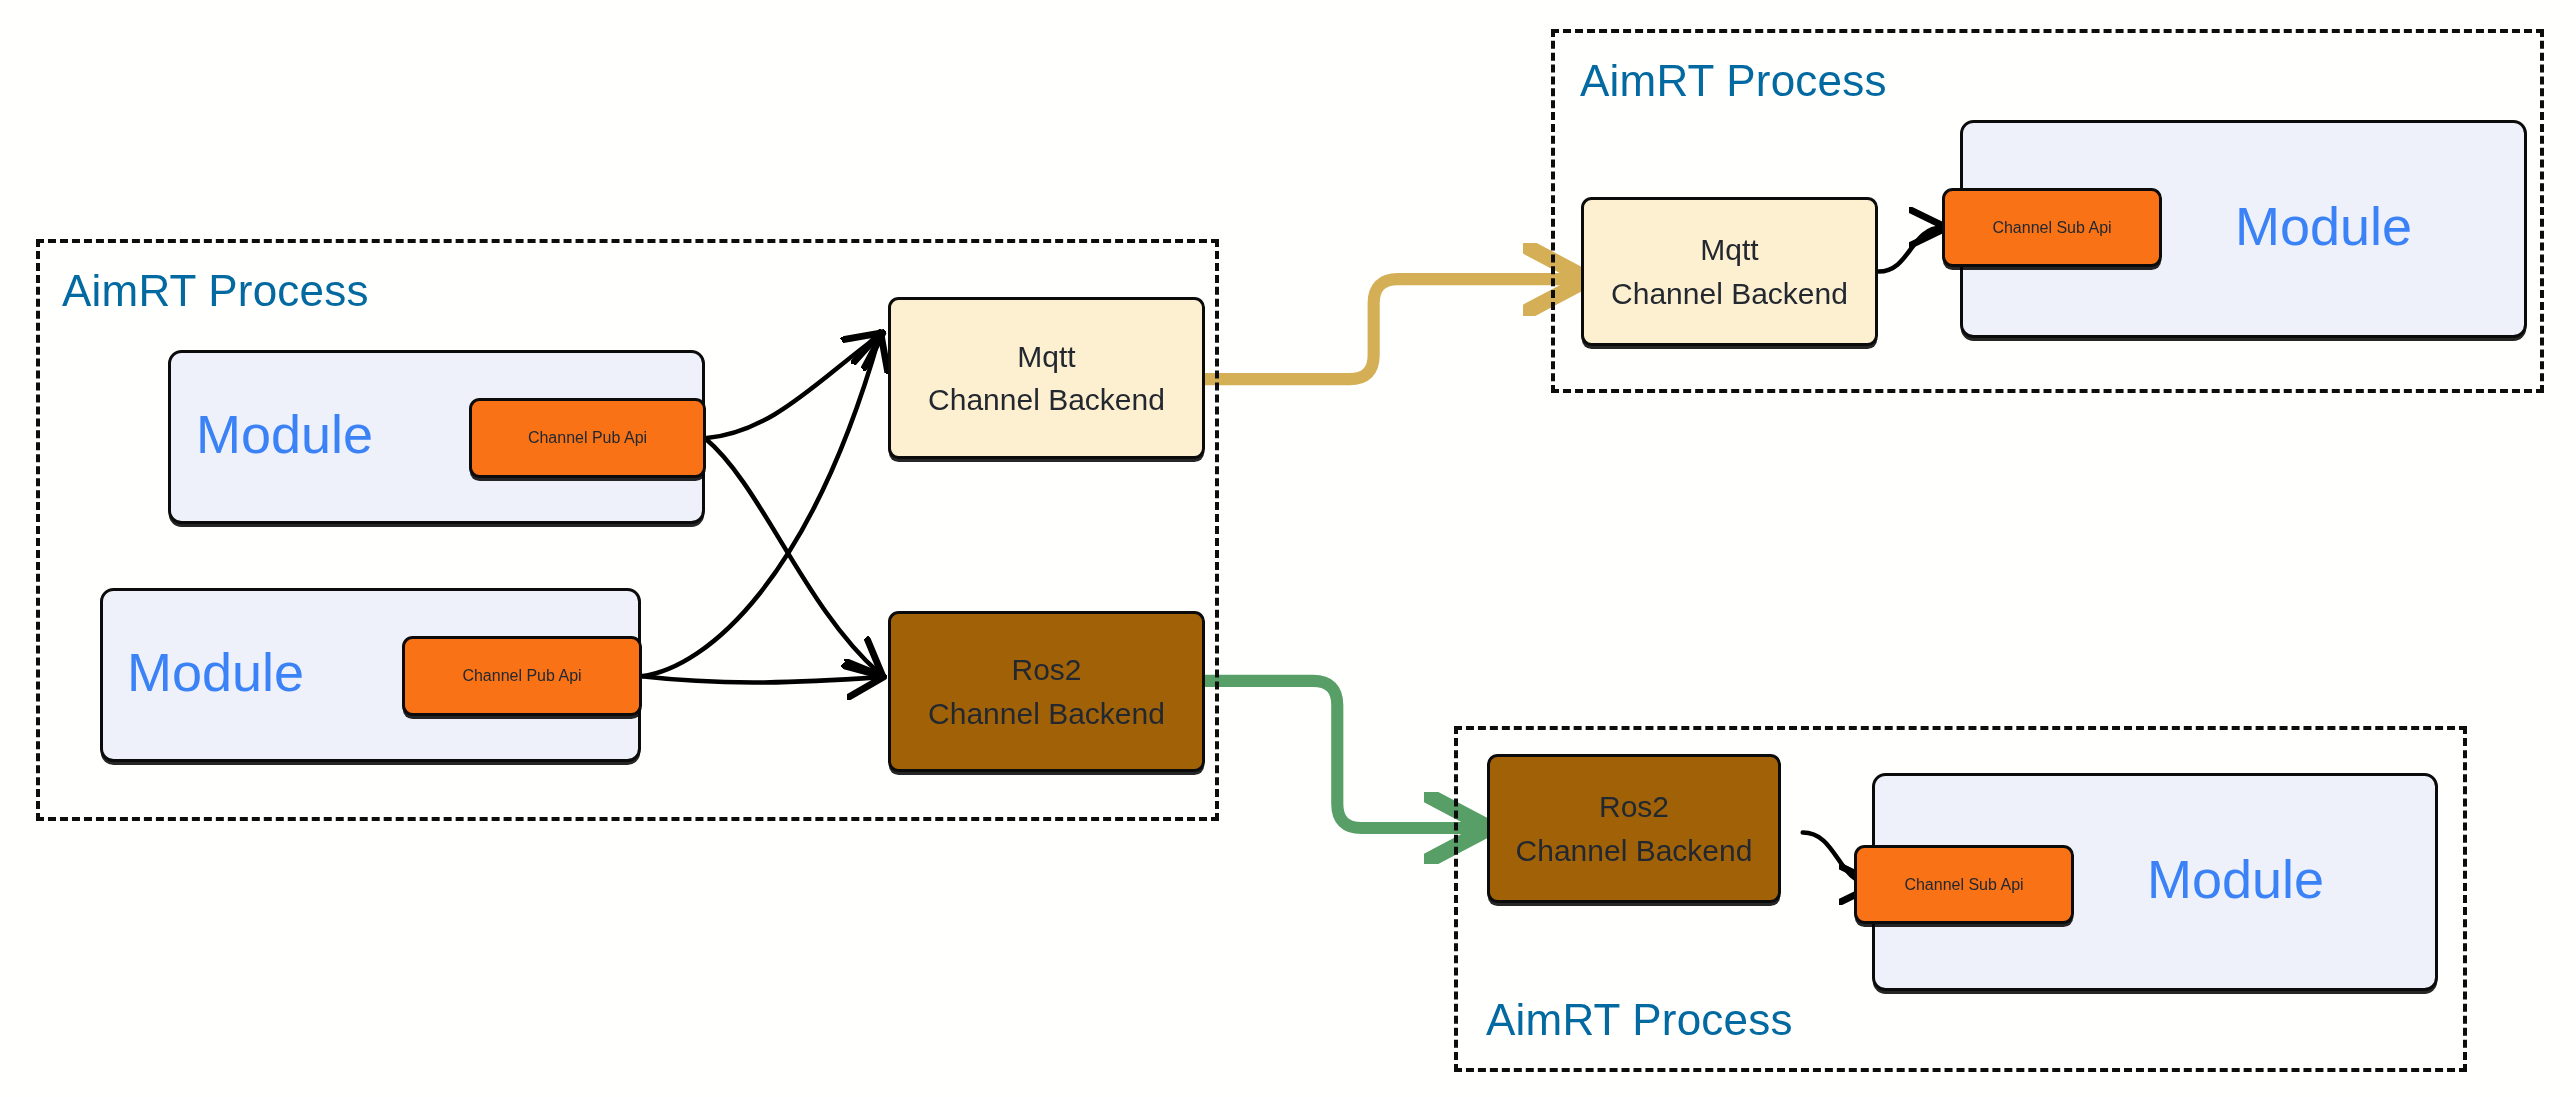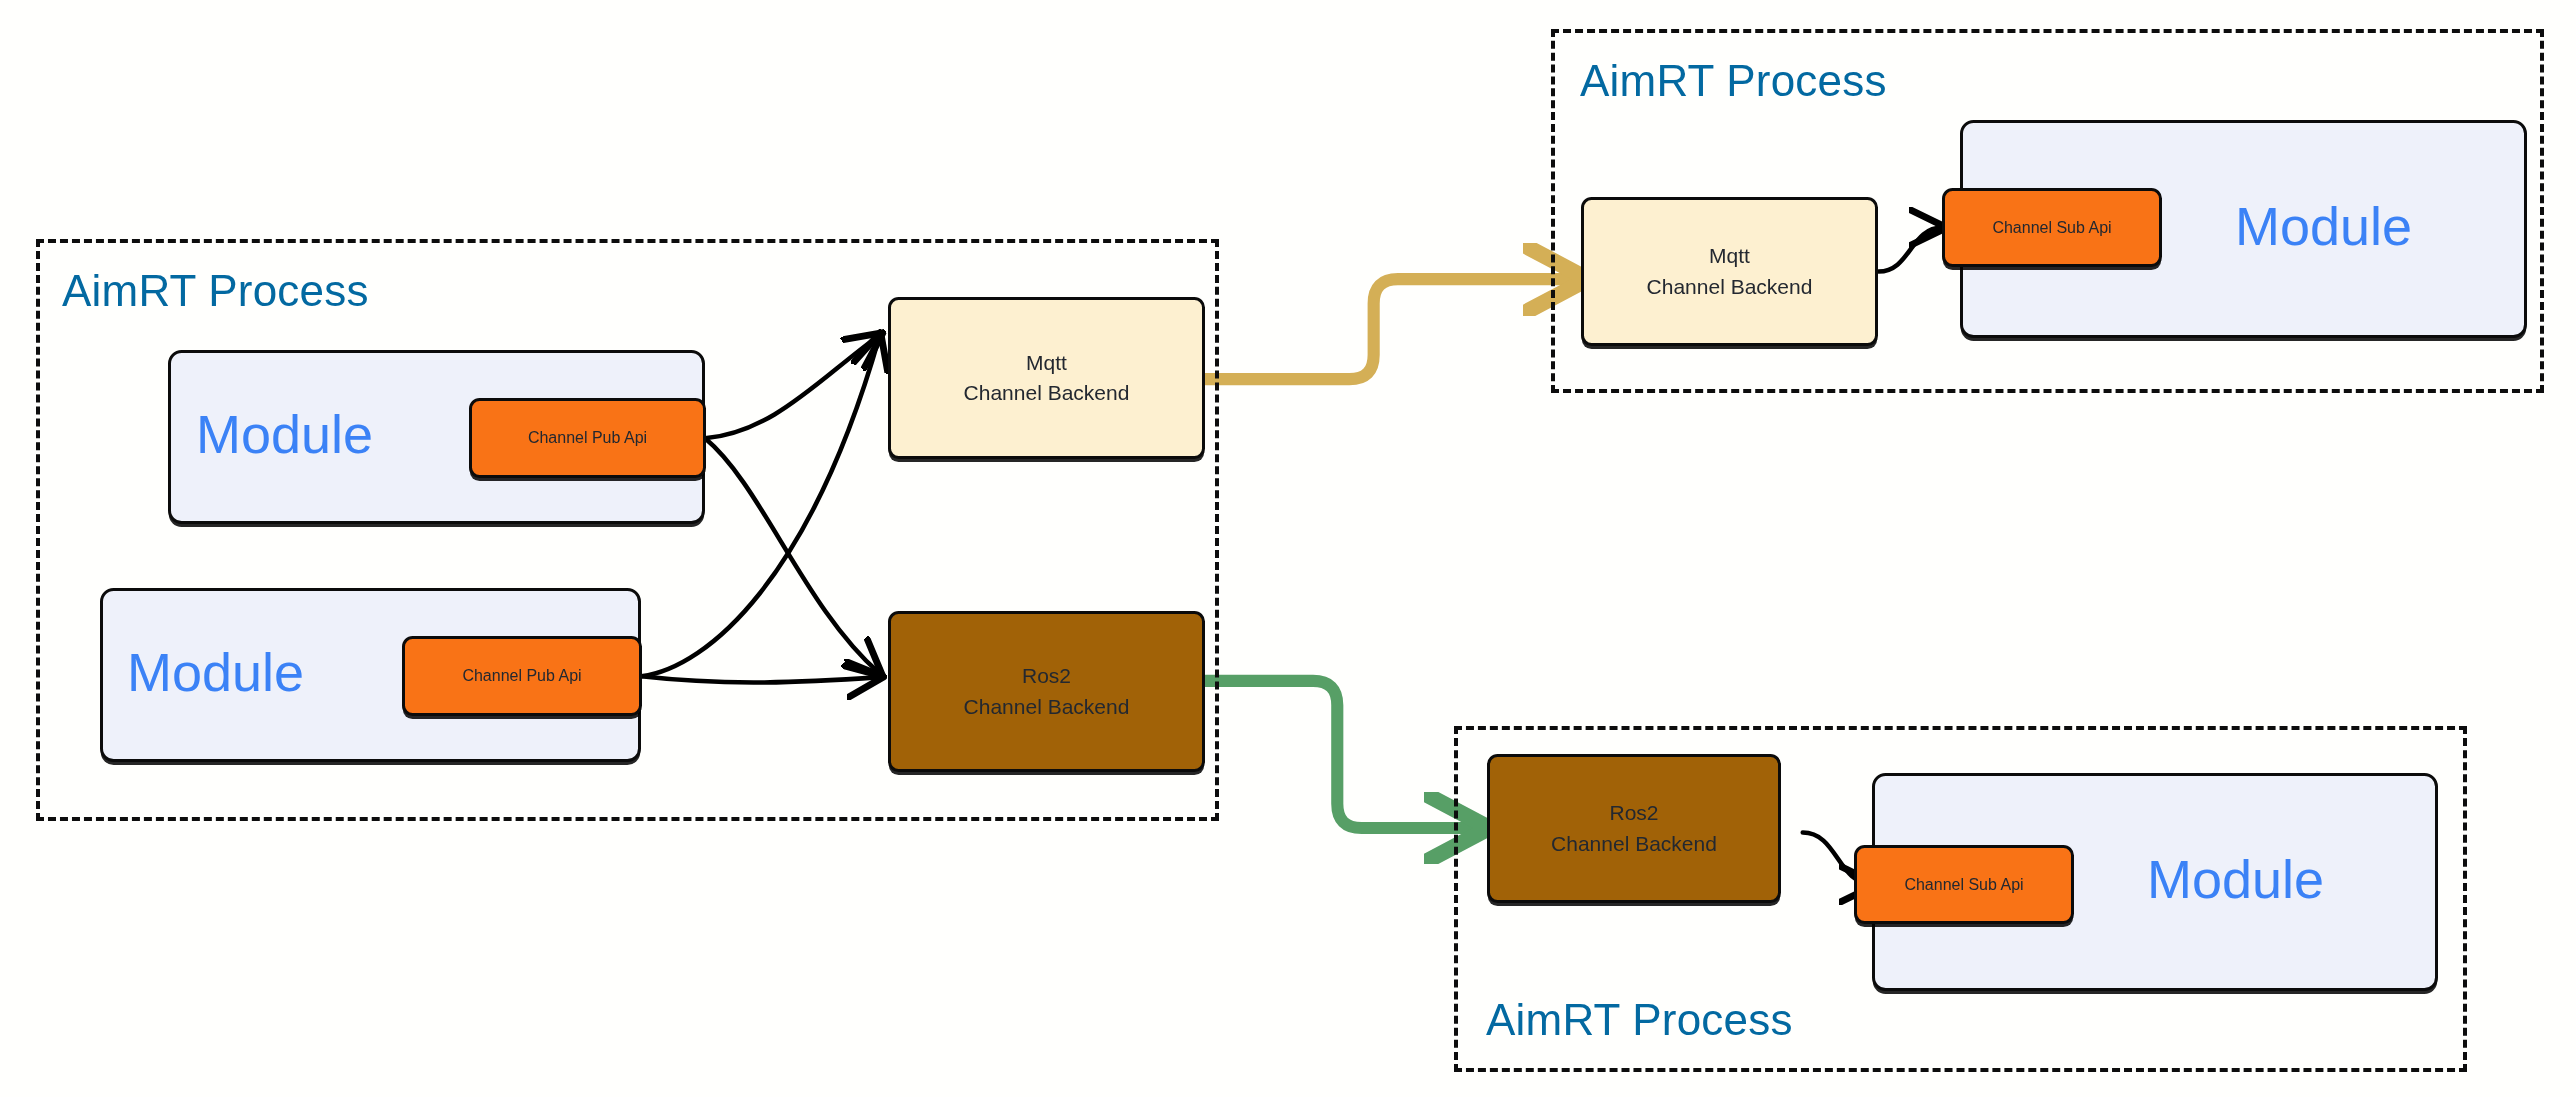--- a/index.html
+++ b/index.html
@@ -70,21 +70,21 @@
   }
   .module-label {
     position: absolute;
     font-size: 54px;
     line-height: 1;
     white-space: nowrap;
     color: #3b82f6;
   }
   .backend {
     flex-direction: column;
-    font-size: 21px;
+    font-size: 30px;
     line-height: 1.45;
     border-radius: 10.6px;
   }
   .backend.mqtt   { background: #fdf0d0; }
   .backend.ros2   { background: #a16207; }
   .backend span { display: block; white-space: nowrap; }
 </style>
 </head>
 <body>
 

